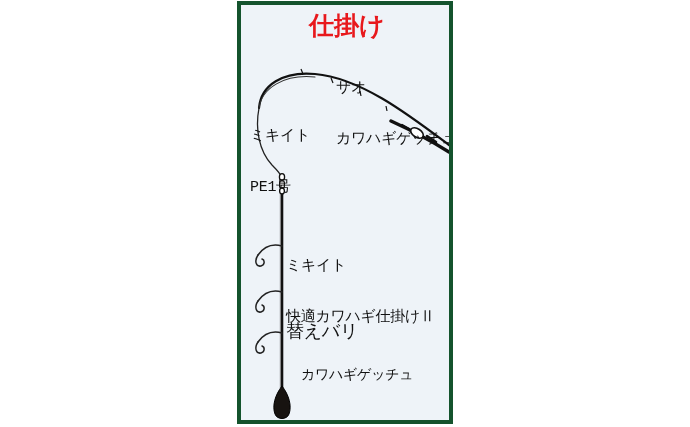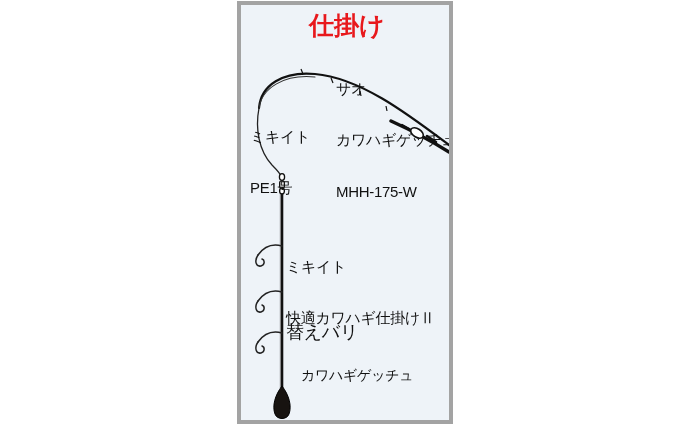--- a/index.html
+++ b/index.html
@@ -24,21 +24,21 @@
   }
 
   
   #panel {
     position: absolute;
     left: 237px;
     top: 1px;
     width: 216px;
     height: 423px;
     box-sizing: border-box;
-    border: 4px solid #a3a3a3;
+    border: 4px solid #14532d;
     background: #eef3f8;
     overflow: hidden;
   }
 
   #panel-inner {
     position: absolute;
     left: 0; top: 0;
     width: 100%;
     height: 100%;
   }
@@ -50,21 +50,21 @@
     top: 0;
     width: 208px;
     height: 415px;
     display: block;
   }
 
   
   .lbl {
     position: absolute;
     color: #111111;
-    font-family: Liberation Sans, sans-serif;
+    font-family: Liberation Mono, monospace;
     line-height: 1.14;
     white-space: pre;
     letter-spacing: -0.3px;
   }
 
   #title {
     position: absolute;
     left: 68px;
     top: 8px;
     color: #e8181c;
@@ -156,21 +156,20 @@
                    C 36 415, 46 415, 48 409
                    C 51 401, 48 390, 41 381 Z" fill="#171310" stroke="#000000" stroke-width="1"></path>
         </g>
       </svg>
 
       <div id="title">仕掛け</div>
 
       <div class="lbl" id="lbl-rod">
         <span class="lbl-line">サオ</span>
         <span class="lbl-line">カワハギゲッチュ</span>
-        <span class="lbl-line">MHH-175-W</span>
       </div>
 
       <div class="lbl" id="lbl-mainline">
         <span class="lbl-line">ミキイト</span>
         <span class="lbl-line">PE1号</span>
       </div>
 
 
       <div class="lbl" id="lbl-rig">
         <span class="lbl-line">ミキイト</span>

